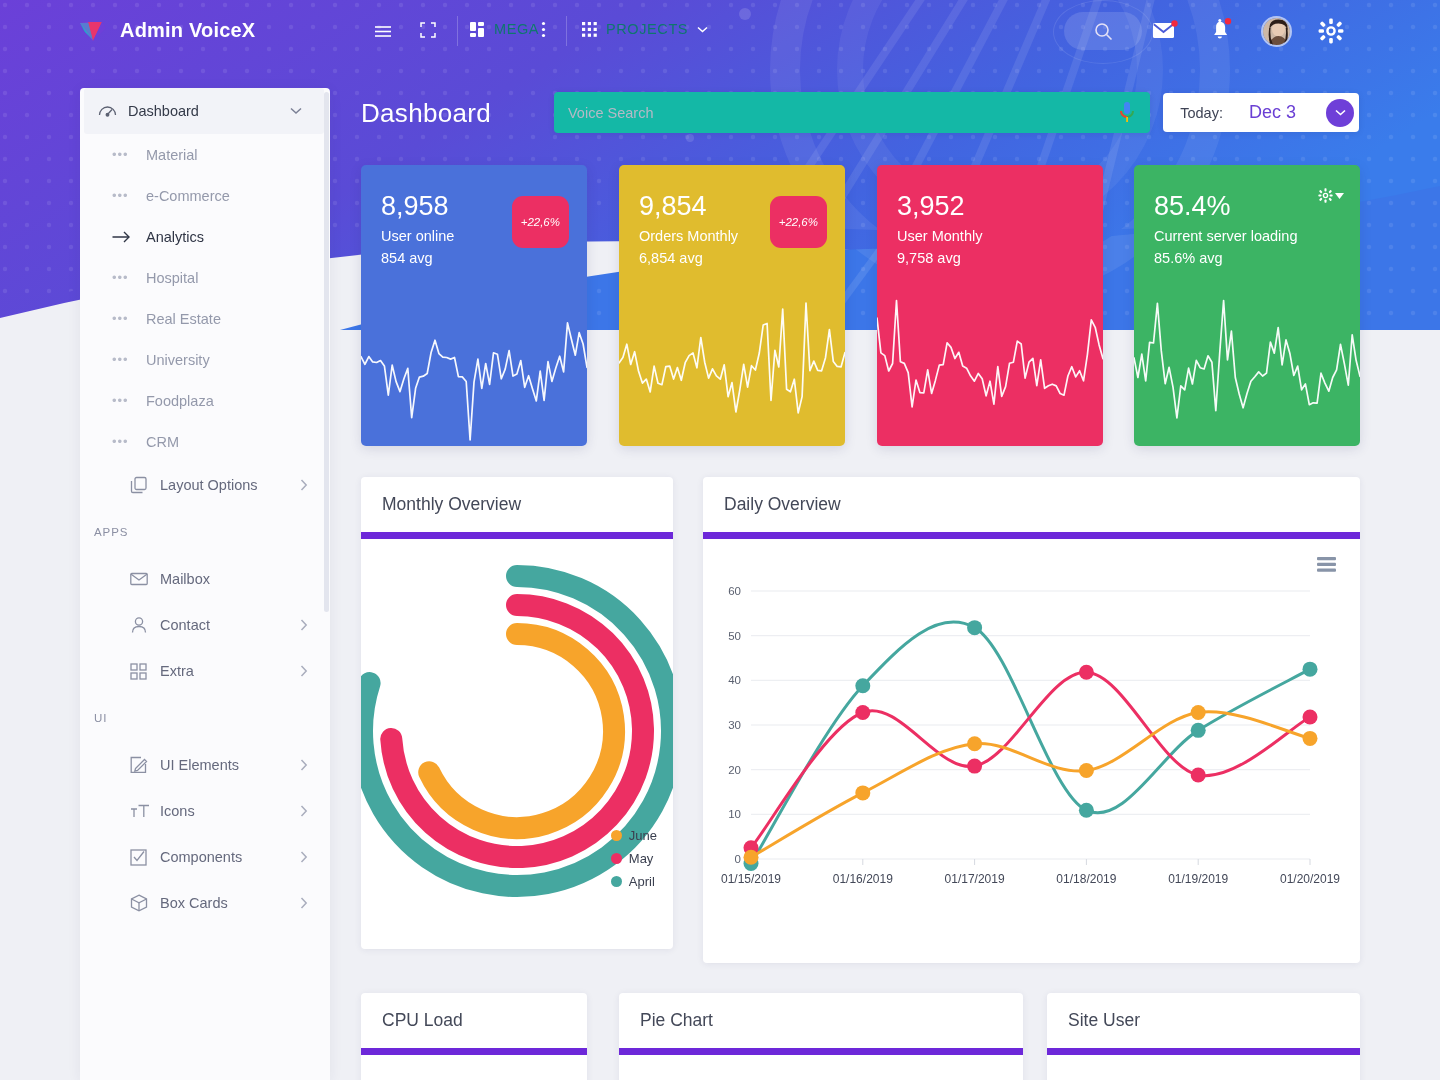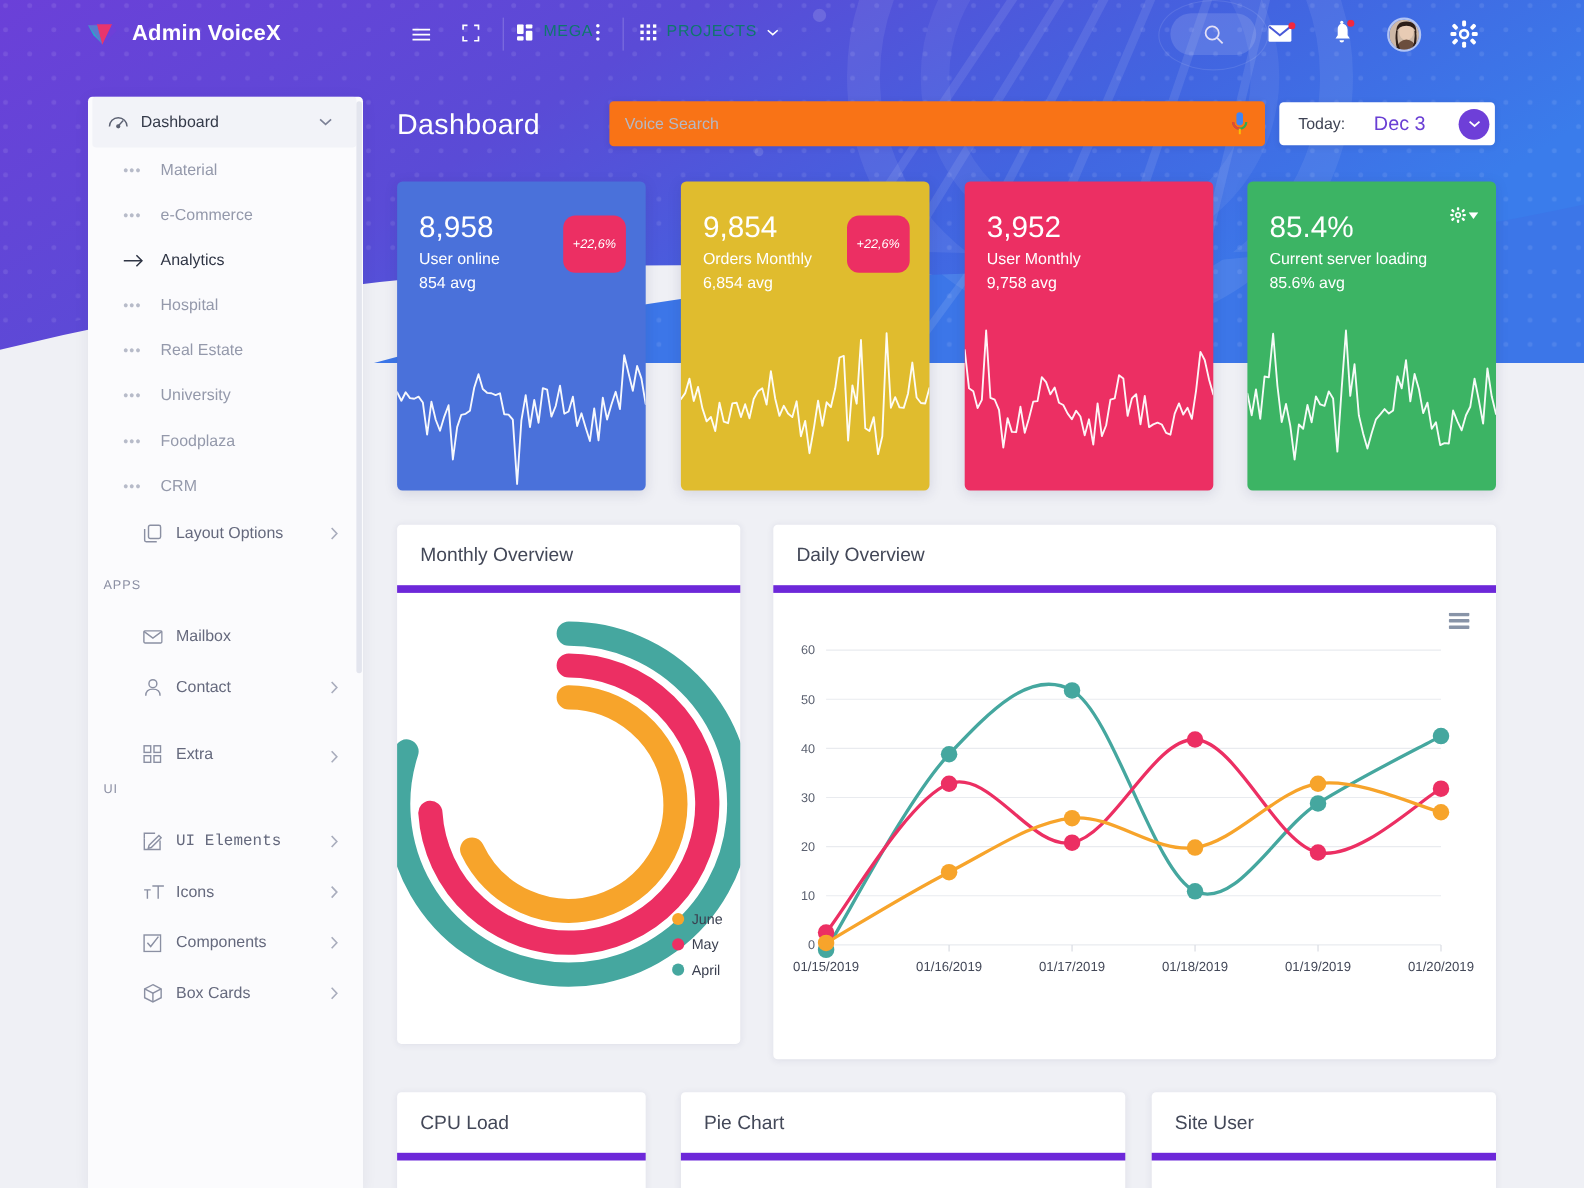--- a/index.html
+++ b/index.html
@@ -86,21 +86,21 @@
   }
 
   
   .main { position: absolute; left: 330px; top: 0; width: 1110px; height: 1080px; z-index: 10; }
   .page-title {
     position: absolute; left: 31px; top: 98px; color: #fff;
     font-size: 26px; font-weight: normal; letter-spacing: .3px;
   }
   .searchbar {
     position: absolute; left: 224px; top: 92px; width: 596px; height: 41px;
-    background: #f97316; border-radius: 4px; display: flex; align-items: center;
+    background: #14b8a6; border-radius: 4px; display: flex; align-items: center;
     box-shadow: 0 1px 6px rgba(30,30,70,.10);
   }
   .searchbar input {
     flex: 1; border: none; outline: none; background: transparent;
     padding: 0 14px; font-size: 14.5px; color: #454a5c;
     font-family: "Liberation Sans", sans-serif;
   }
   .searchbar input::placeholder { color: #b5b9c6; }
   .mic { margin-right: 14px; display: flex; cursor: pointer; }
   .today-pill {
@@ -425,38 +425,38 @@
               <path d="M2.5 16.5 Q2.5 10.5 9 10.5 Q15.5 10.5 15.5 16.5"></path>
             </svg>
           </span>
           <span class="sb-lbl">Contact</span>
           <span class="chev">
             <svg width="8" height="12" viewBox="0 0 8 12" fill="none" stroke="#a9adbd" stroke-width="1.5">
               <path d="M1.5 1 L6.2 6 L1.5 11"></path>
             </svg>
           </span>
         </div>
-        <div class="sb-row" style="height: 46px; align-items: flex-end;">
+        <div class="sb-row" style="height: 46px;">
           <span class="sb-ic">
             <svg width="17" height="17" viewBox="0 0 17 17" fill="none" stroke="#8b90a3" stroke-width="1.3">
               <rect x="1" y="1" width="6" height="6"></rect>
               <rect x="10" y="1" width="6" height="6"></rect>
               <rect x="1" y="10" width="6" height="6"></rect>
               <rect x="10" y="10" width="6" height="6"></rect>
             </svg>
           </span>
           <span class="sb-lbl">Extra</span>
           <span class="chev">
             <svg width="8" height="12" viewBox="0 0 8 12" fill="none" stroke="#a9adbd" stroke-width="1.5">
               <path d="M1.5 1 L6.2 6 L1.5 11"></path>
             </svg>
           </span>
         </div>
         <div class="sb-head" style="height: 48px; display: flex; align-items: center; padding-left: 14px;">UI</div>
-        <div class="sb-row" style="height: 46px; font-family: Liberation Mono, monospace;">
+        <div class="sb-row" style="height: 46px;">
           <span class="sb-ic">
             <svg width="18" height="18" viewBox="0 0 18 18" fill="none" stroke="#8b90a3" stroke-width="1.3">
               <path d="M1.2 6 V16.3 H15.5 V8"></path>
               <path d="M1.2 6 V1.5 H11"></path>
               <path d="M5.5 12.5 L14.5 3.5 L16.5 5.5 L7.5 14.5 L4.8 15.2 Z"></path>
             </svg>
           </span>
           <span class="sb-lbl">UI Elements</span>
           <span class="chev">
             <svg width="8" height="12" viewBox="0 0 8 12" fill="none" stroke="#a9adbd" stroke-width="1.5">

